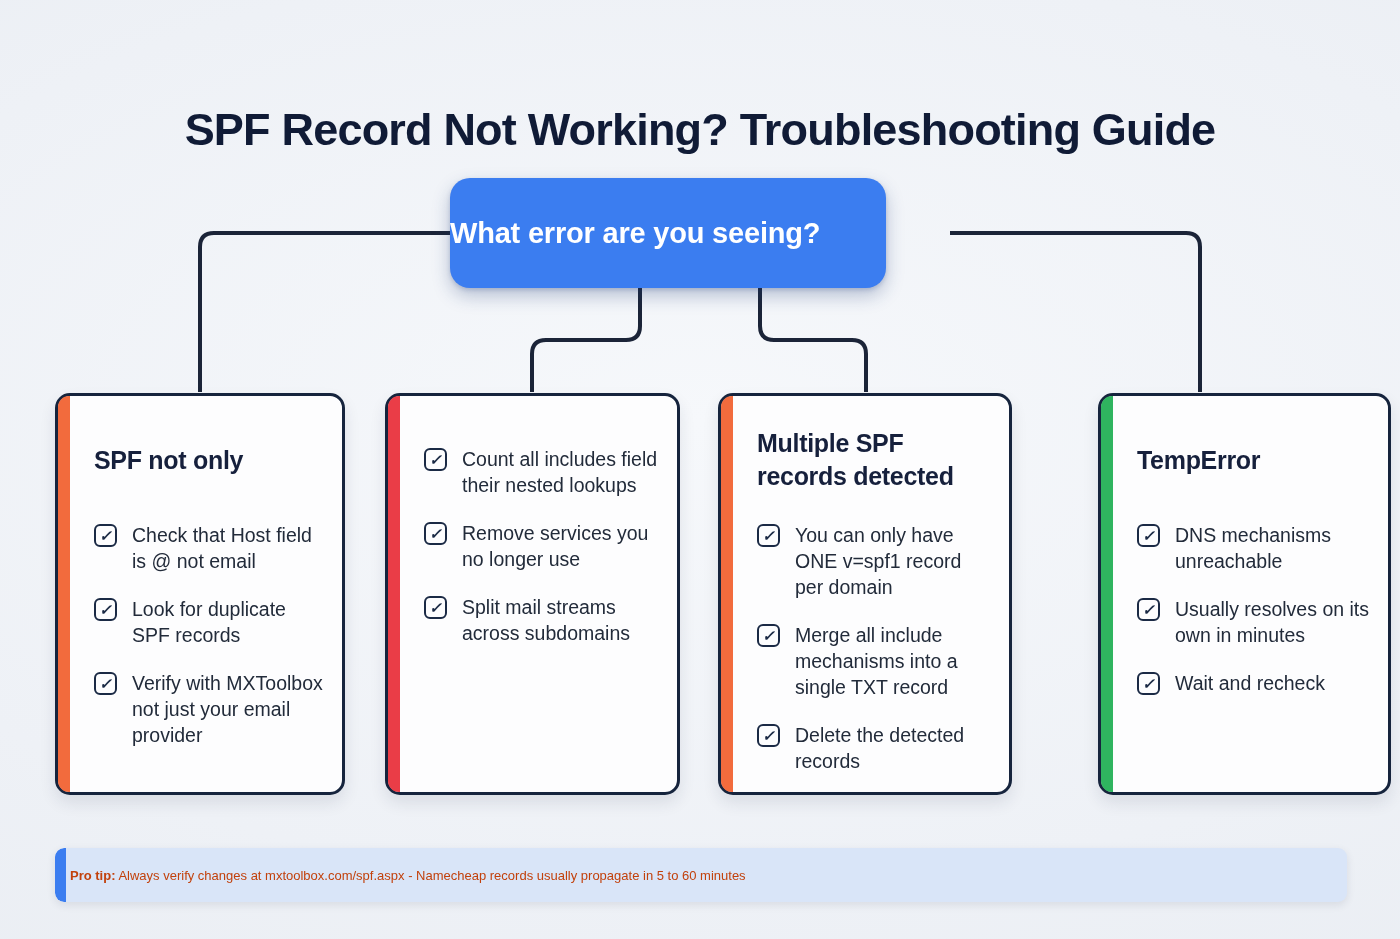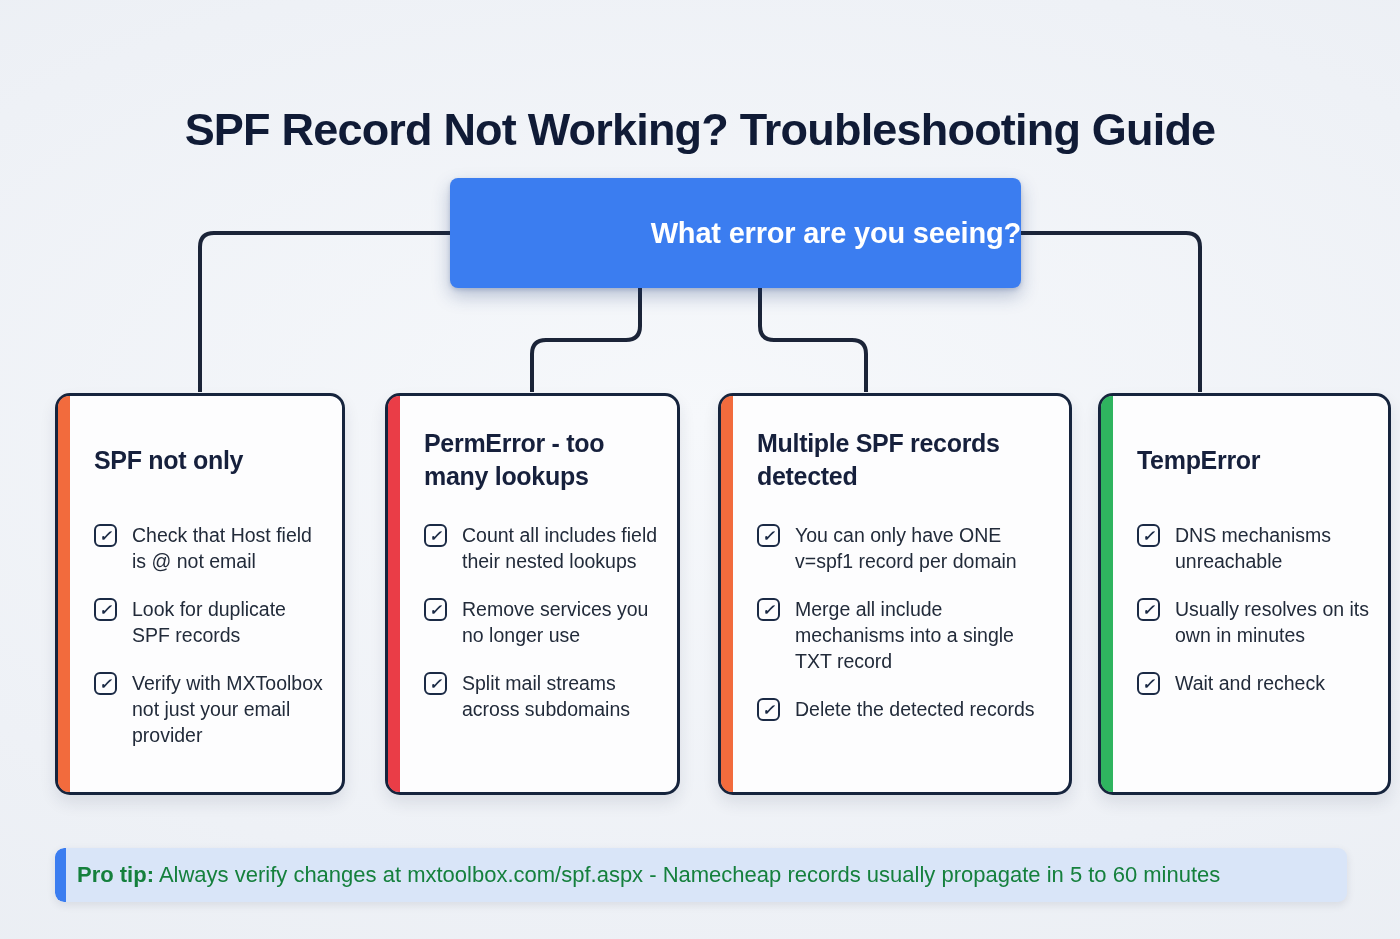--- a/index.html
+++ b/index.html
@@ -33,28 +33,28 @@
   }
   svg.connectors path {
     fill: none;
     stroke: #1b2438;
     stroke-width: 4;
   }
   .root-box {
     position: absolute;
     left: 450px;
     top: 178px;
-    width: 571px;
+    width: 436px;
     height: 110px;
     background: #3b7df0;
-    border-radius: 8px;
+    border-radius: 20px;
     box-shadow: 0 8px 18px rgba(27, 58, 120, 0.28), 0 2px 4px rgba(27, 58, 120, 0.18);
     display: flex;
     align-items: center;
-    justify-content: flex-end;
+    justify-content: flex-start;
   }
   .root-box span {
     color: #ffffff;
     font-size: 29px;
     font-weight: 700;
     letter-spacing: -0.2px;
   }
   .card {
     position: absolute;
     top: 393px;
@@ -126,23 +126,23 @@
     overflow: hidden;
   }
   .protip-bar {
     position: absolute;
     left: 0; top: 0; bottom: 0;
     width: 11px;
     background: #3b7df0;
     border-radius: 9px 0 0 9px;
   }
   .protip p {
-    padding-left: 22px;
-    font-size: 22px;
-    color: #15803d;
+    padding-left: 15px;
+    font-size: 13px;
+    color: #c2410c;
   }
   .protip b { font-weight: 700; }
 </style>
 </head>
 <body>
 
 <div class="canvas">
 
   <h1 class="page-title">SPF Record Not Working? Troubleshooting Guide</h1>
 
@@ -177,21 +177,20 @@
         <span class="checkbox">
             <i>✓</i>
           </span>
         <span class="item-text">Verify with MXToolbox not just your email provider</span>
       </div>
     </div>
   </div>
 
   <div class="card" style="left:385px; width:295px;">
     <div class="card-accent" style="background: rgb(234, 61, 71);"></div>
-    <div class="card-title">PermError - too many lookups</div>
     <div class="card-items">
       <div class="check-item">
         <span class="checkbox">
             <i>✓</i>
           </span>
         <span class="item-text">Count all includes field their nested lookups</span>
       </div>
       <div class="check-item">
         <span class="checkbox">
             <i>✓</i>
@@ -200,21 +199,21 @@
       </div>
       <div class="check-item">
         <span class="checkbox">
             <i>✓</i>
           </span>
         <span class="item-text">Split mail streams across subdomains</span>
       </div>
     </div>
   </div>
 
-  <div class="card" style="left:718px; width:354px;">
+  <div class="card" style="left:718px; width:294px;">
     <div class="card-accent" style="background: rgb(242, 107, 61);"></div>
     <div class="card-title">Multiple SPF records detected</div>
     <div class="card-items">
       <div class="check-item">
         <span class="checkbox">
             <i>✓</i>
           </span>
         <span class="item-text">You can only have ONE v=spf1 record per domain</span>
       </div>
       <div class="check-item">

